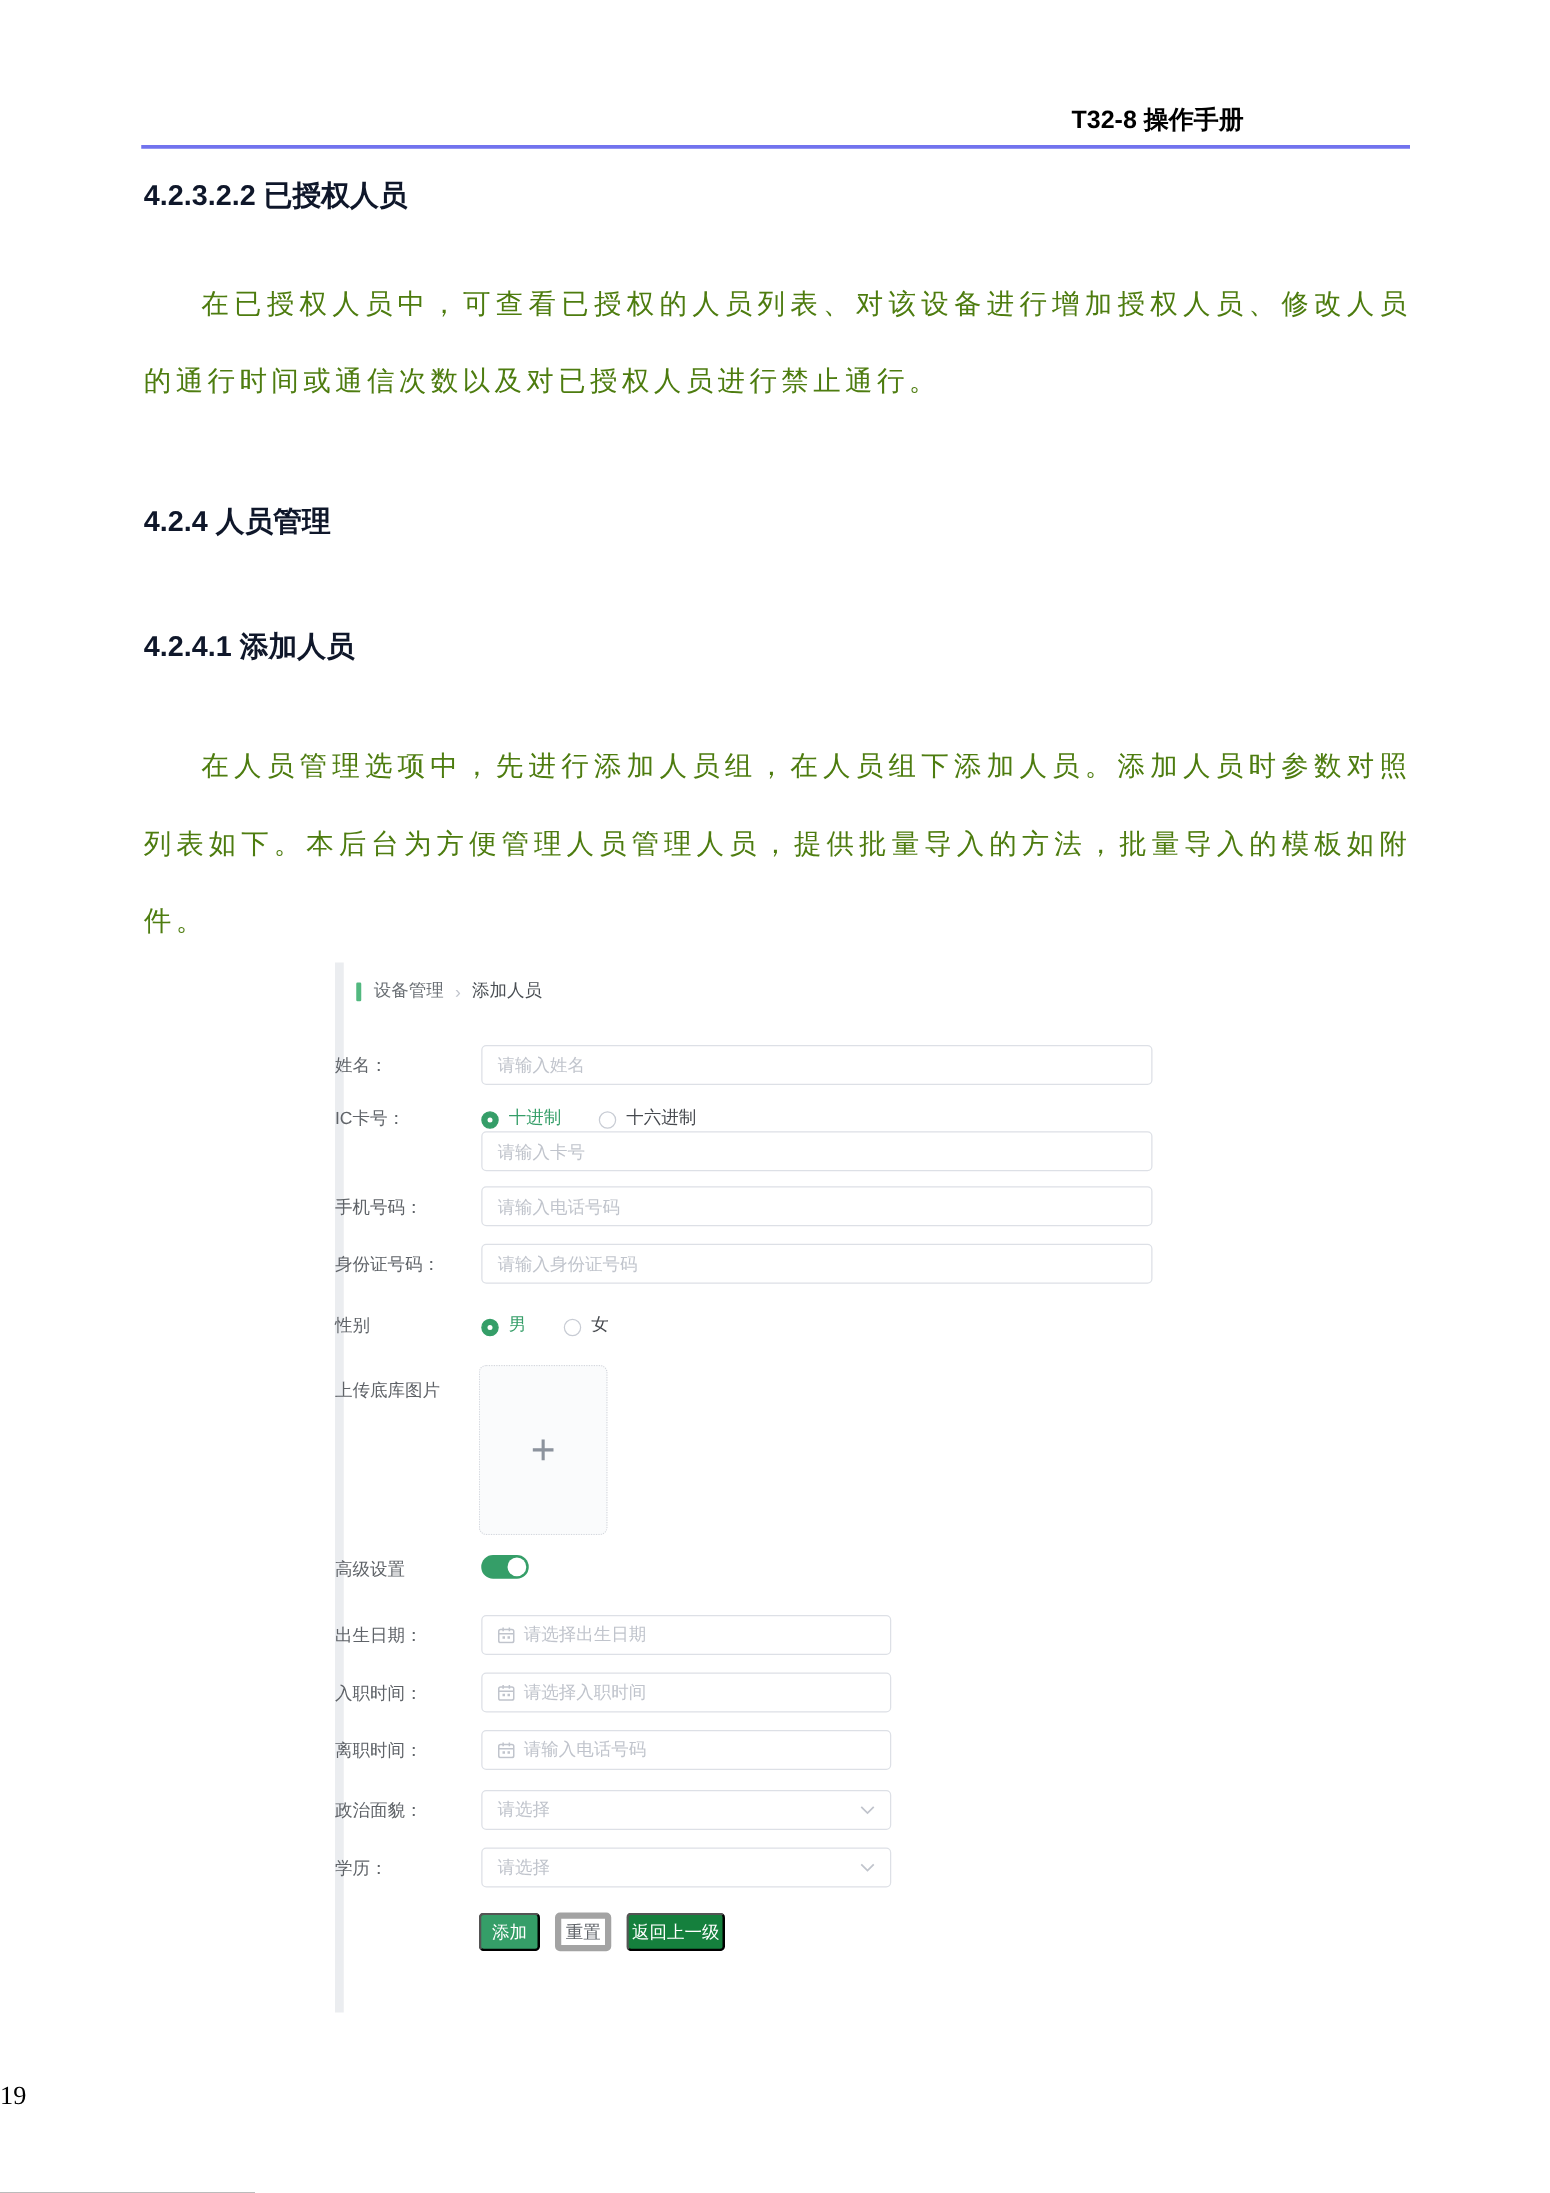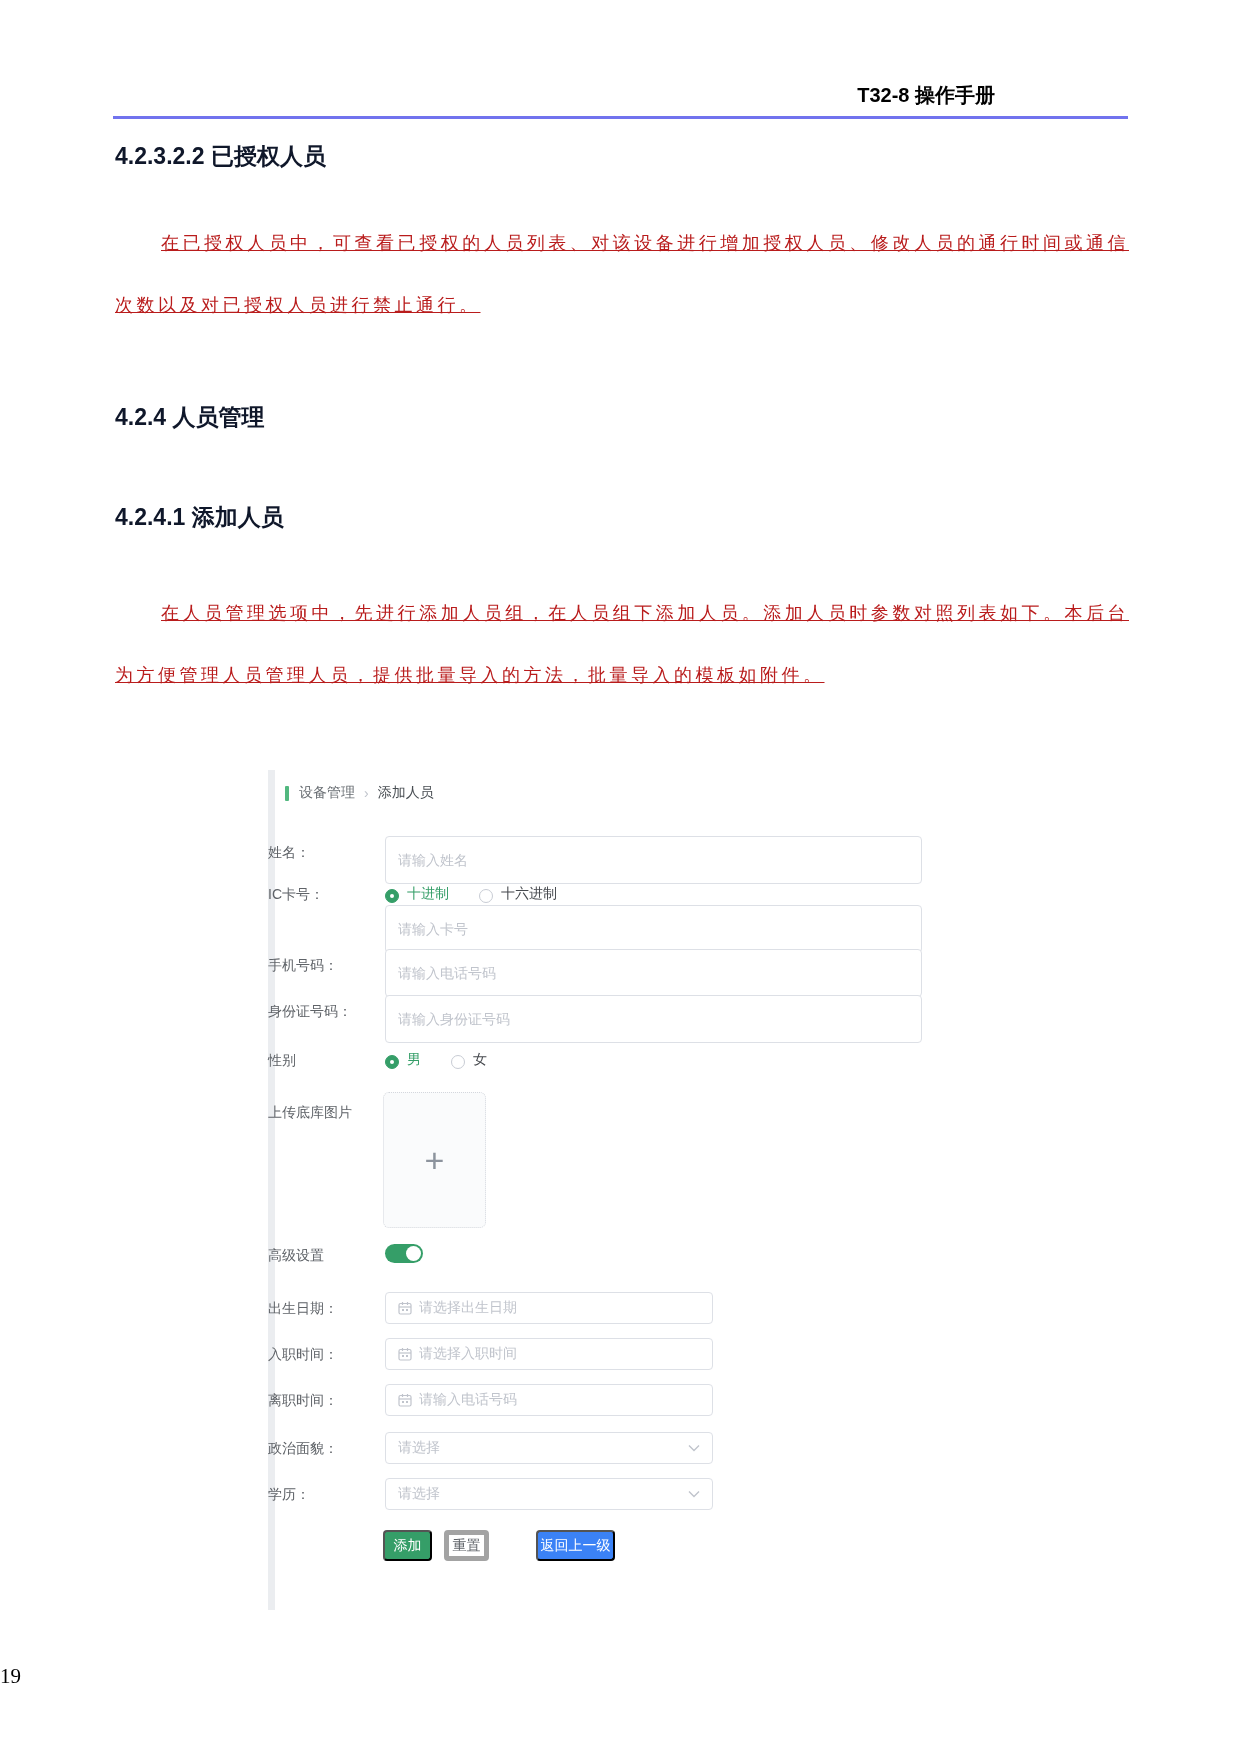--- a/index.html
+++ b/index.html
@@ -18,22 +18,22 @@
   .doc-header-rule {
     position:absolute; top:116px; left:113px; width:1015px; height:3px;
     background:#7173ee;
   }
   .heading { position:absolute; left:115px; font-size:23px; font-weight:bold; color:#0f172a; }
   #h-s1 { top:141px; }
   #h-s2 { top:402px; }
   #h-s3 { top:502px; }
   .body-par {
     position:absolute; left:115px; width:1014px;
-    font-size:18px; color:#b91c1c; line-height:62px; letter-spacing:3.5px;
-    text-align:justify; text-indent:46px;text-decoration:underline;
+    font-size:22px; color:#4d7c0f; line-height:62px; letter-spacing:3.5px;
+    text-align:justify; text-indent:46px;
   }
   #p-s1 { top:212px; }
   #p-s3 { top:582px; }
   .page-number {
     position:absolute; top:1664px; left:0; width:100%; text-align:left;
     font-family:"Liberation Serif","DejaVu Serif",serif; font-size:21px; color:#000;
   }
 
   
   #shot { position:absolute; left:268px; top:770px; width:872px; height:848px; background:#fff; }
@@ -46,21 +46,21 @@
   .bc-current { color:#494e53; }
 
   .frow { position:absolute; left:0; width:100%; height:32px; }
   .flabel {
     position:absolute; left:0; top:0; width:104px; height:32px;
     text-align:left; font-size:14px; color:#5f6368; line-height:32px; white-space:nowrap;
   }
   .fctrl { position:absolute; left:117px; top:0; }
 
   .tinput {
-    height:48px; border:1px solid #dde0e6; border-radius:4px; background:#fff;
+    height:32px; border:1px solid #dde0e6; border-radius:4px; background:#fff;
     font-size:14px; color:#333; padding:0 12px; outline:none; display:block;
     font-family:"Liberation Sans","DejaVu Sans",sans-serif;
   }
   .tinput::placeholder { color:#c0c4cc; opacity:1; }
   .w-lg { width:537px; }
   .w-md { width:328px; }
 
   .pseudo-input {
     height:32px; border:1px solid #dde0e6; border-radius:4px; background:#fff;
     display:flex; align-items:center; padding:0 12px; font-size:14px;
@@ -97,21 +97,21 @@
     border-radius:50%; background:#fff;
   }
 
   .btn {
     position:absolute; top:760px; height:31px; border-radius:4px; font-size:14px;
     display:flex; align-items:center; justify-content:center; cursor:default;
     font-family:"Liberation Sans","DejaVu Sans",sans-serif;
   }
   .btn-add  { left:115px; width:49px; background:#359e68; color:#fff; }
   .btn-reset{ left:176px; width:45px; background:#fff; color:#5f6368; border:5px solid #a3a3a3; }
-  .btn-back { left:233px; width:79px; background:#3b82f6; color:#fff;margin-left:35px; }
+  .btn-back { left:233px; width:79px; background:#15803d; color:#fff; }
 
   svg { display:block; }
 </style>
 </head>
 <body>
 
 <div id="page">
 
   <div class="doc-header-title">T32-8 操作手册</div>
   <div class="doc-header-rule"></div>

